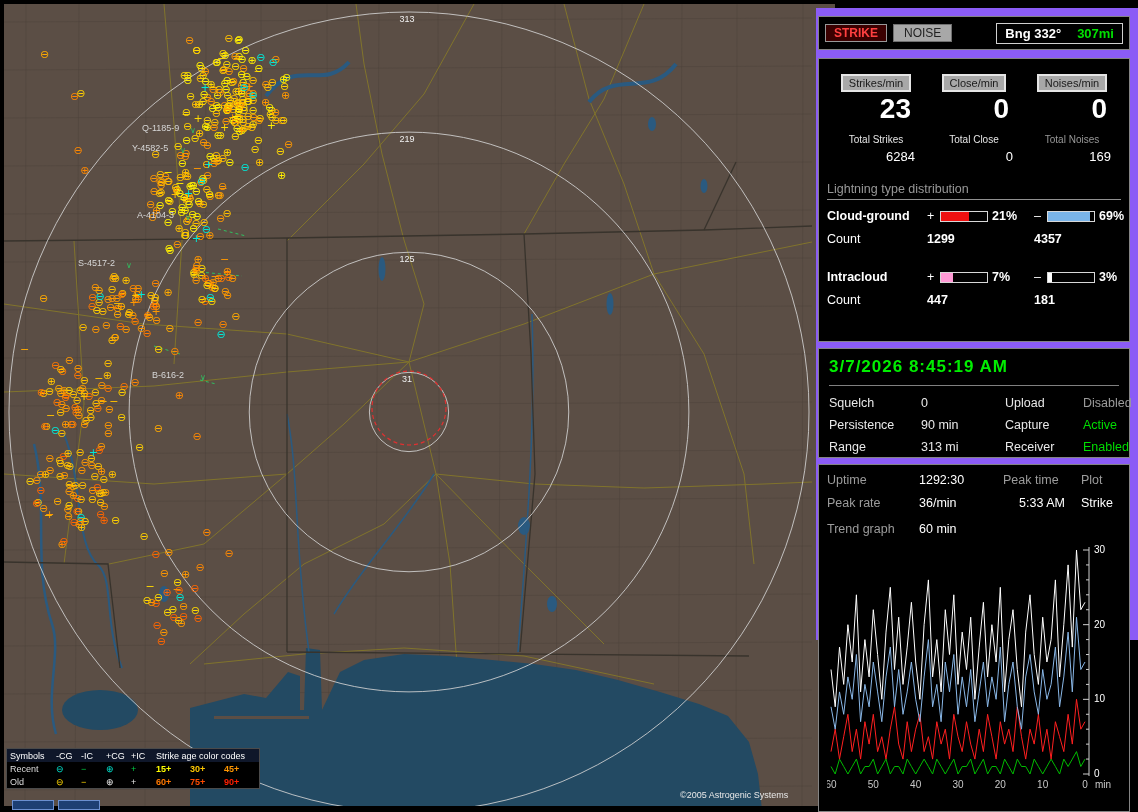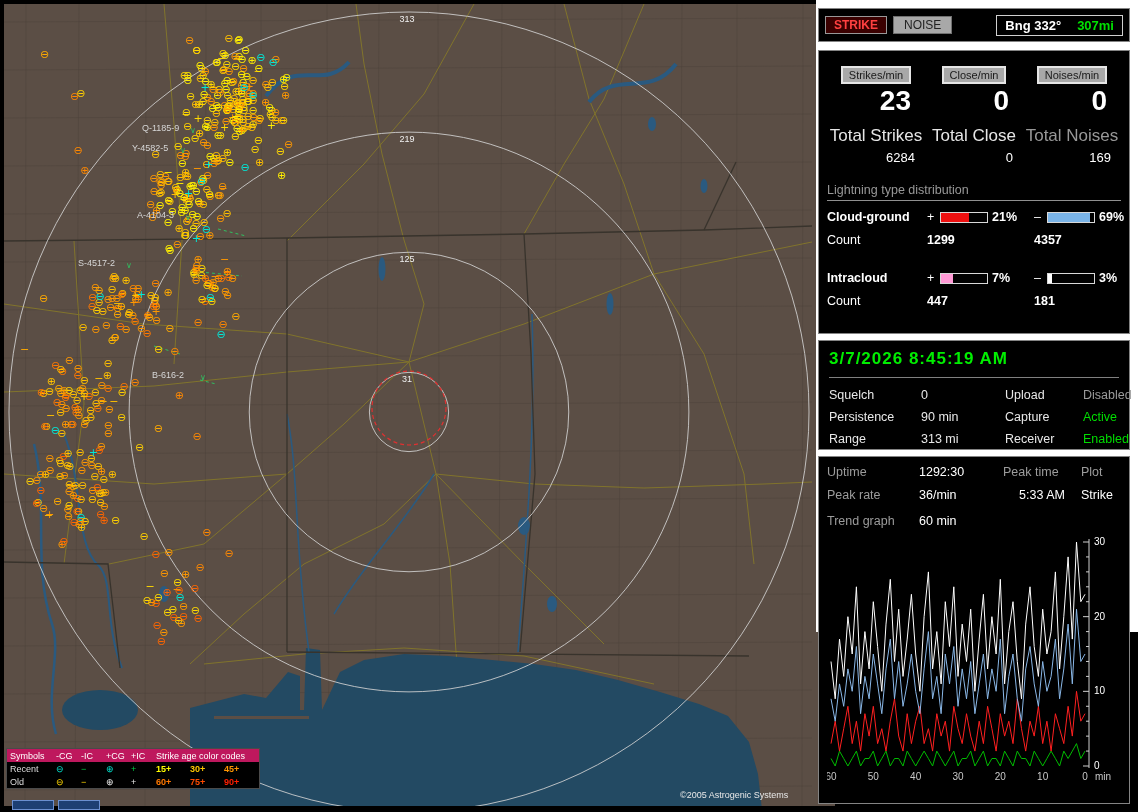--- a/index.html
+++ b/index.html
@@ -4,42 +4,42 @@
 <style>
   html,body{margin:0;padding:0;background:#000;}
   body{width:1138px;height:812px;position:relative;overflow:hidden;
        font-family:"Liberation Sans",sans-serif;-webkit-font-smoothing:none;}
   .map-area{position:absolute;left:4px;top:4px;width:808px;height:802px;background:#5b4e45;padding-left:23px;}
   #map-svg{position:absolute;left:0;top:0;}
   .copyright{position:absolute;left:676px;top:786px;font-size:9px;color:#e8e8e8;}
   .legend{position:absolute;left:2px;top:744px;width:252px;background:#000;
           border:1px solid #4a4a4a;font-size:9px;color:#ddd;}
   .lg-row{display:flex;align-items:center;height:13px;}
-  .lg-head{background:#be185d;color:#fff;}
+  .lg-head{background:#0f172a;color:#fff;}
   .lg-cell{overflow:hidden;white-space:nowrap;padding-left:3px;box-sizing:border-box;}
   .chip{position:absolute;height:8px;width:40px;background:#1d3f73;border:1px solid #6a8fd0;}
-  .panel{position:absolute;left:816px;top:0;width:322px;height:632px;background:#ffffff;}
+  .panel{position:absolute;left:816px;top:8px;width:322px;height:632px;background:#8b5cf6;}
   .pbox{position:absolute;left:2px;width:312px;background:#000;border:1px solid #848484;box-sizing:border-box;}
   #box1{top:8px;height:34px;display:flex;align-items:center;padding:0 6px;}
   #box2{top:50px;height:284px;padding:8px 8px;}
   #box3{top:340px;height:110px;padding:8px 10px;}
   #box4{top:456px;height:348px;padding:8px 8px;}
   .strike-btn{background:#3a0000;color:#ff4040;border:1px solid #989898;font-weight:bold;
               font-size:12px;padding:1px 8px;margin-right:6px;font-family:inherit;cursor:pointer;}
   .noise-btn{background:#a8a8a8;color:#222;border:1px solid #707070;font-size:12px;
              padding:1px 10px;font-family:inherit;cursor:pointer;}
   .bng-box{margin-left:auto;border:1px solid #d0d0d0;background:#000;display:flex;
            align-items:center;gap:16px;padding:2px 8px;font-size:13px;font-weight:bold;}
   .bng-label{color:#fff;} .bng-dist{color:#00e000;}
   .row3{display:grid;grid-template-columns:1fr 1fr 1fr;align-items:center;}
   .bcell{text-align:center;}
   .stat-btn{background:#a8a8a8;color:#1a1a1a;border:2px solid #e5e5e5;font-size:11px;
             padding:1px 6px;font-family:inherit;cursor:pointer;}
   .num{font-size:28px;font-weight:bold;color:#fff;text-align:right;padding-right:14px;line-height:34px;}
-  .total-label{text-align:center;font-size:17px;margin-top:8px;color:#e6e6e6;}
+  .total-label{text-align:center;font-size:10px;margin-top:8px;color:#e6e6e6;}
   .tval{text-align:right;padding-right:10px;font-size:13px;color:#fff;margin-top:4px;}
   .dist-title{color:#989898;font-size:12.5px;margin-top:18px;border-bottom:1px solid #909090;padding-bottom:3px;}
   .dist-row{display:grid;grid-template-columns:100px 13px 52px 42px 13px 52px 36px;
             align-items:center;margin-top:9px;font-size:12.5px;color:#fff;}
   .dlabel{font-weight:bold;} .count .dlabel{font-weight:normal;}
   .dsign{color:#fff;}
   .bar{width:46px;height:9px;border:1px solid #d8d8d8;display:inline-block;background:#000;}
   .bar-fill{display:block;height:100%;width:0;}
   .dpct{font-weight:bold;} .dcount{font-weight:bold;}
   .c1{grid-column:2/5;} .c2{grid-column:5/8;}

